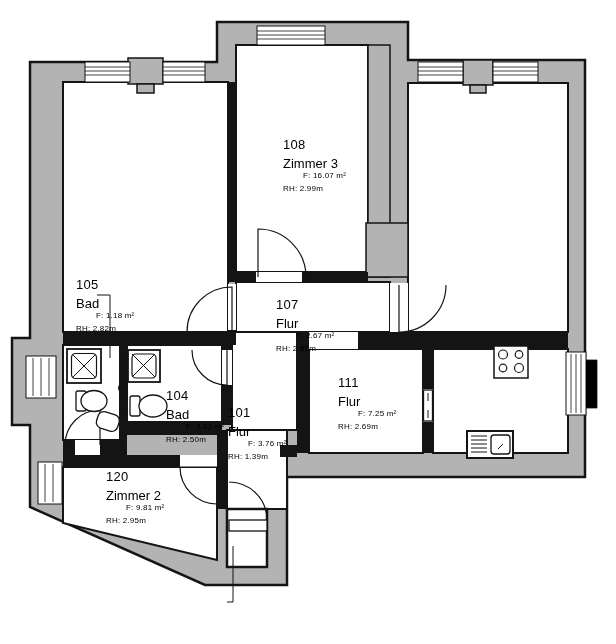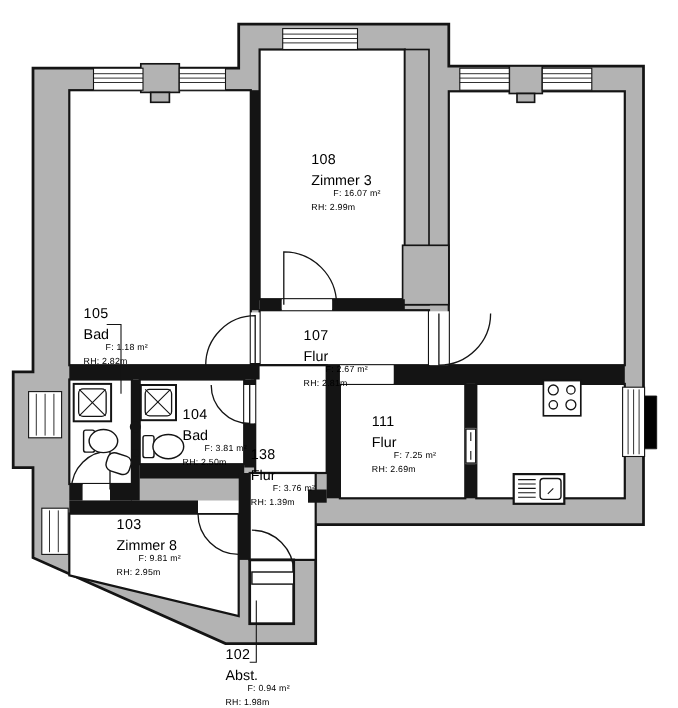--- a/index.html
+++ b/index.html
@@ -161,41 +161,35 @@
     <circle cx="123" cy="412" r="3.5" fill="#141414" stroke="none"></circle>
   </g>
 
   <g fill="none" stroke="#141414" stroke-width="1">
     <path d="M97,295 L110,295 L110,358"></path>
     <path d="M233,546 L233,602 L227,602"></path>
   </g>
 </svg>
 
 <div class="room-label" style="left:228px;top:406px">
-  <div class="rl-num">138</div>
+  <div class="rl-num">101</div>
   <div class="rl-name">Flur</div>
   <div class="rl-area">F: 3.76 m²</div>
   <div class="rl-height">RH: 1.39m</div>
 </div>
 
-<div class="room-label" style="left:205px;top:588px">
-  <div class="rl-num">102</div>
-  <div class="rl-name">Abst.</div>
-  <div class="rl-area">F: 0.94 m²</div>
-  <div class="rl-height">RH: 1.98m</div>
-</div>
 
 <div class="room-label" style="left:106px;top:470px">
-  <div class="rl-num">103</div>
-  <div class="rl-name">Zimmer 8</div>
+  <div class="rl-num">120</div>
+  <div class="rl-name">Zimmer 2</div>
   <div class="rl-area">F: 9.81 m²</div>
   <div class="rl-height">RH: 2.95m</div>
 </div>
 
-<div class="room-label" style="left:166px;top:370px">
+<div class="room-label" style="left:166px;top:389px">
   <div class="rl-num">104</div>
   <div class="rl-name">Bad</div>
   <div class="rl-area">F: 3.81 m²</div>
   <div class="rl-height">RH: 2.50m</div>
 </div>
 
 <div class="room-label" style="left:76px;top:278px">
   <div class="rl-num">105</div>
   <div class="rl-name">Bad</div>
   <div class="rl-area">F: 1.18 m²</div>

